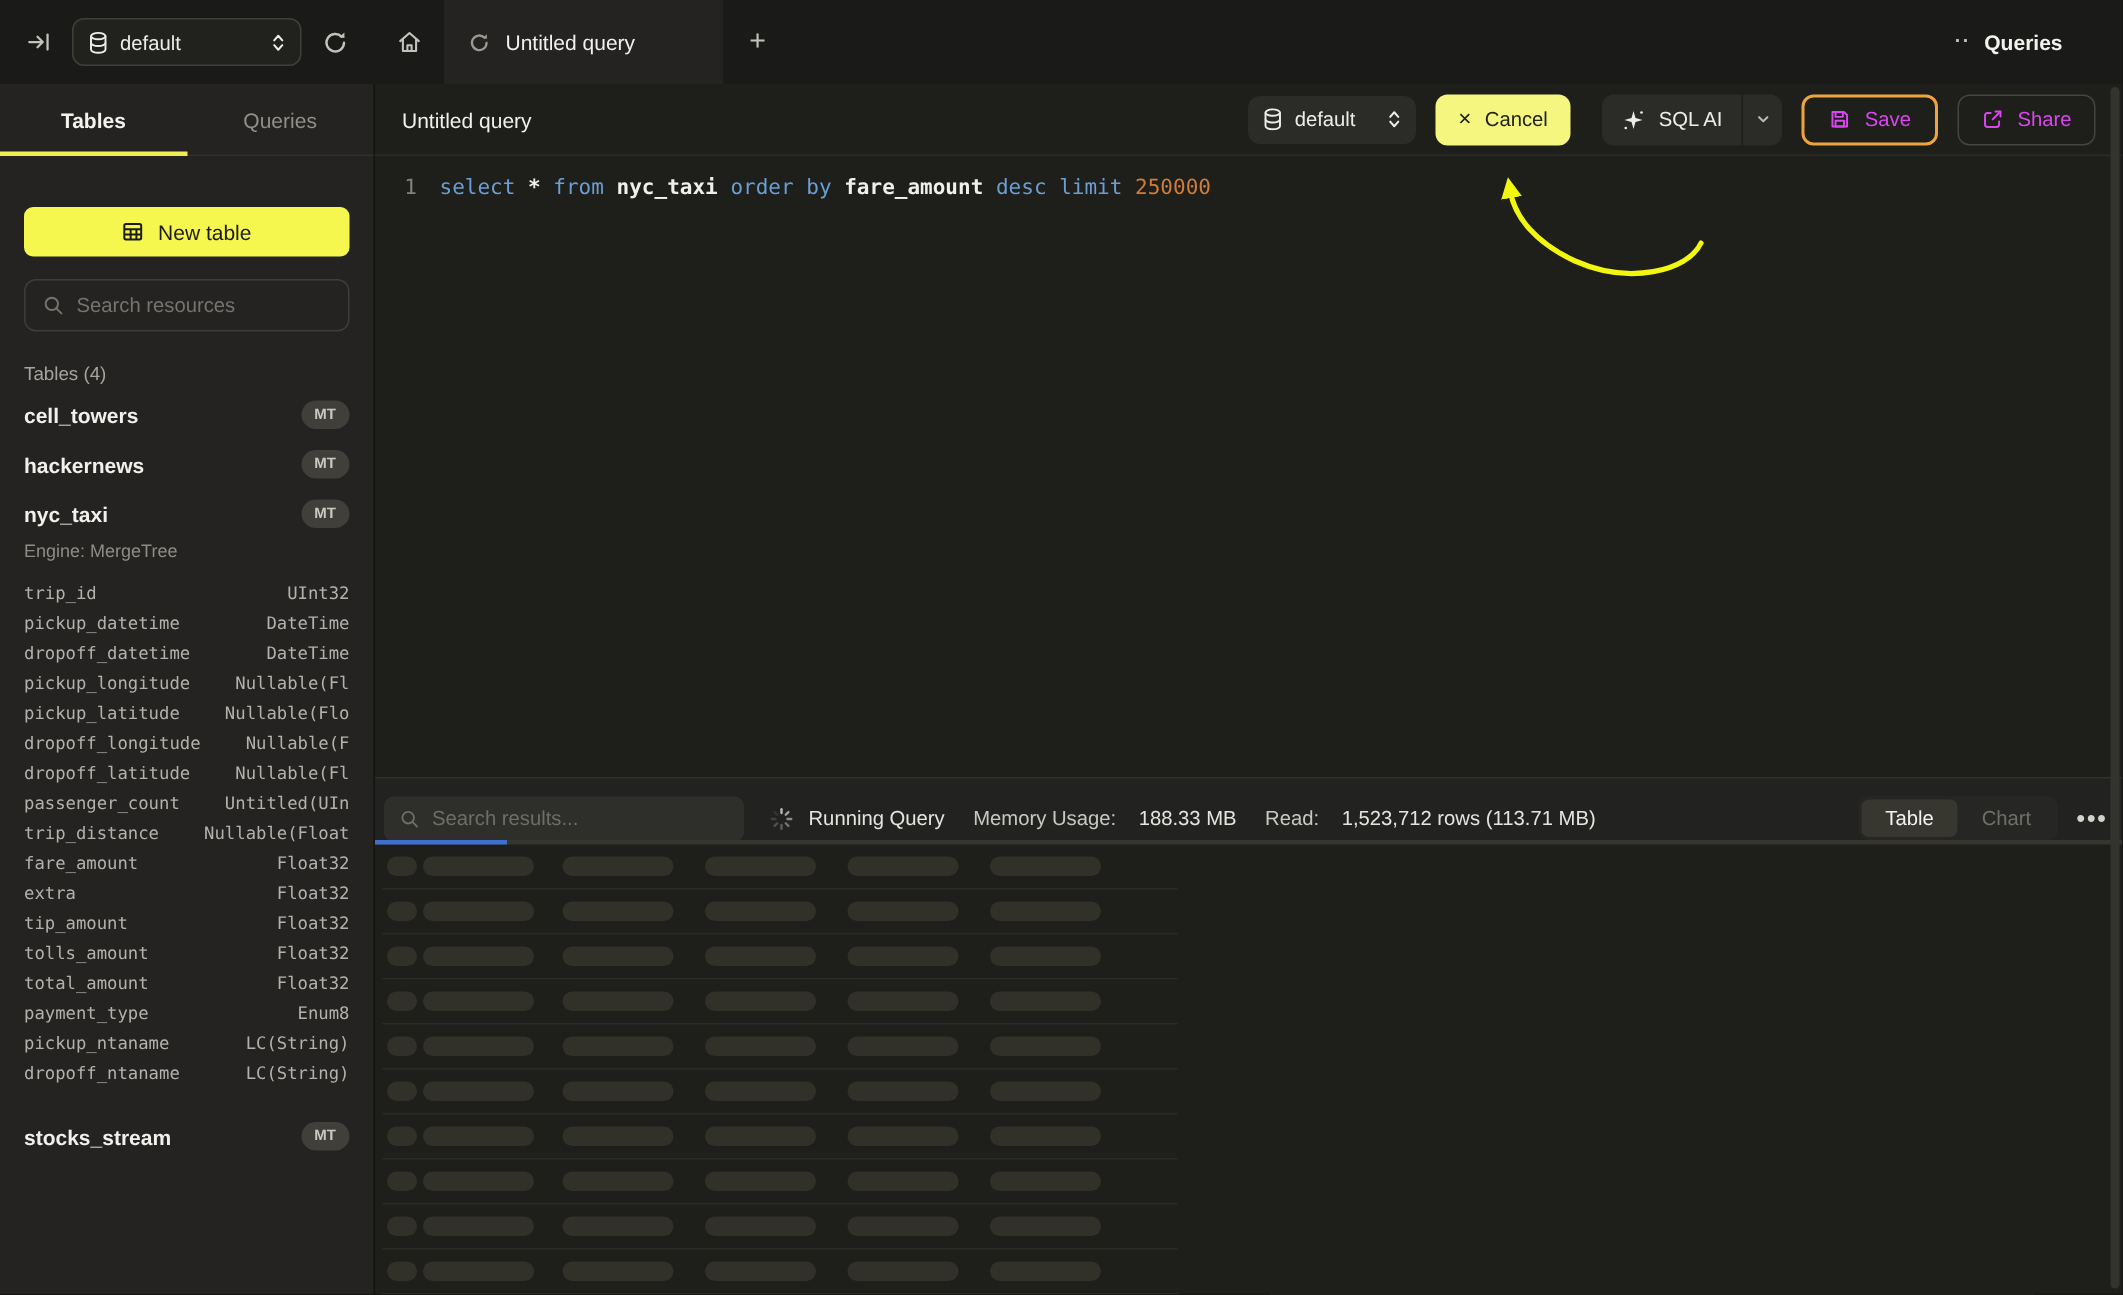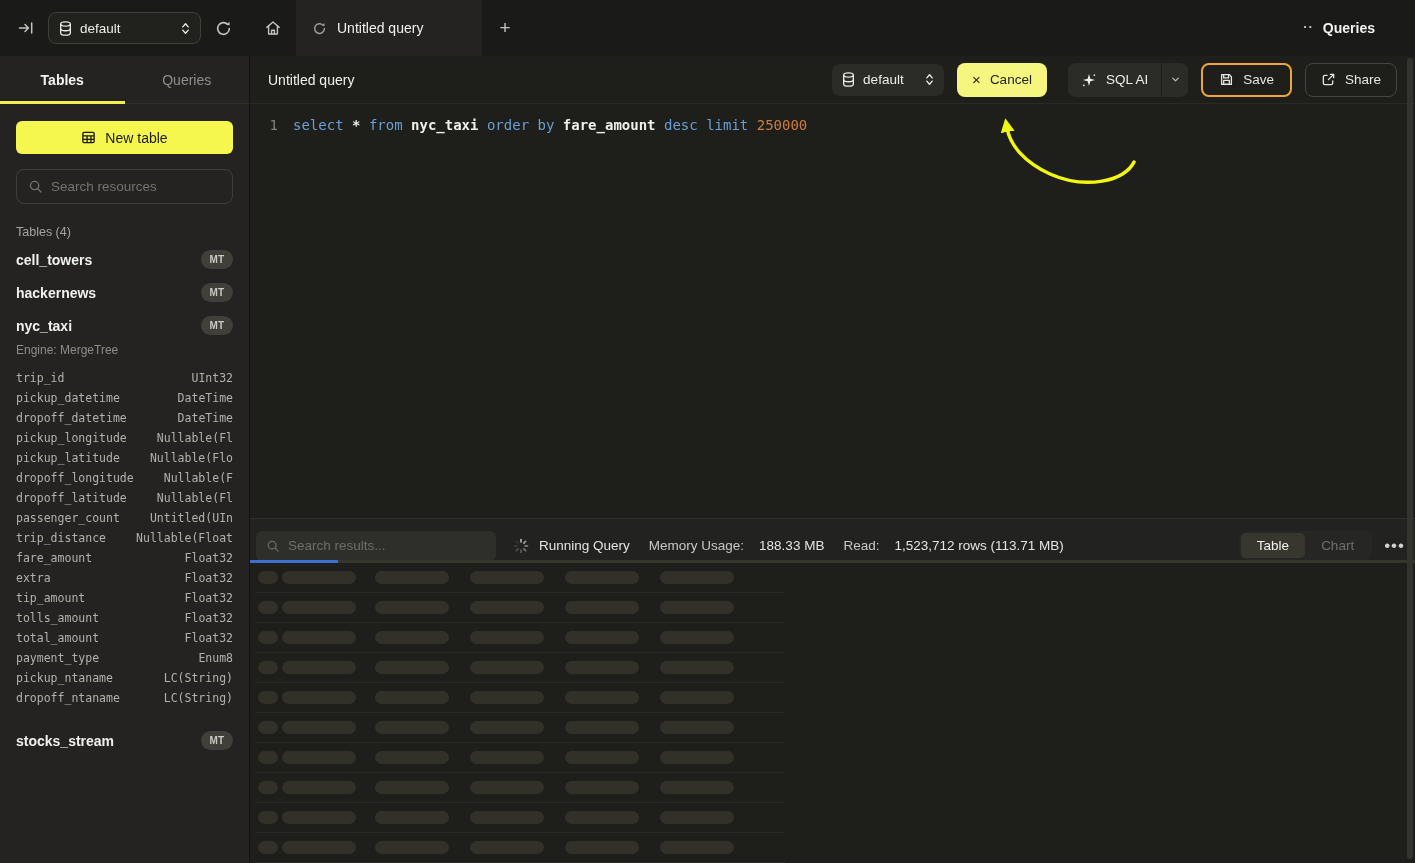--- a/index.html
+++ b/index.html
@@ -26,21 +26,21 @@
   .plus-btn{ width:46px; font-size:19px; color:#c3c3bd; background:none; border:none; cursor:pointer; }
   .queries-top{ margin-left:auto; display:flex; align-items:center; gap:9px;
                 padding-right:40px; font-weight:600; font-size:14px; cursor:pointer; color:#f2f2ef; }
   .dots-icon{ color:#c9c9c4; font-size:13px; letter-spacing:1px; line-height:1; transform:translateY(-2px); }
 
   
   .cols{ display:flex; height:807px; }
 
   
   .sidebar{ width:250px; flex:none; background:#242321; display:flex;
-            flex-direction:column; border-right:1px solid #131311; }
+            flex-direction:column; border-right:1px solid #131311;gap:17px; }
   .side-tabs{ display:flex; height:48px; border-bottom:1px solid #31312c; flex:none; }
   .side-tab{ flex:1; display:flex; align-items:center; justify-content:center;
              font-size:14px; color:#8f8f89; position:relative; cursor:pointer; }
   .side-tab.active{ color:#f2f2ef; font-weight:600; }
   .side-tab.active::after{ content:""; position:absolute; left:0; right:0; bottom:-1px;
              height:3px; background:var(--accent-yellow-underline,#f1ef4f); }
   .side-content{ padding:17px 16px; overflow:hidden; }
   .new-table-btn{ width:100%; height:33px; border:none; border-radius:6px;
              background:var(--accent-yellow,#f5f64e); color:#1b1b18; font-size:14px;
              display:flex; align-items:center; justify-content:center; gap:9px;
@@ -62,21 +62,21 @@
              font-family:"DejaVu Sans Mono", monospace; font-size:11.5px; color:#b2b2ac; }
 
   
   .main{ flex:1; display:flex; flex-direction:column; background:#1e1e1b; position:relative; }
   .query-header{ height:48px; flex:none; display:flex; align-items:center;
              padding:0 18px 0 18px; border-bottom:1px solid #2b2b26; }
   .qh-title{ font-size:14px; color:#f0f0ed; }
   .qh-actions{ margin-left:auto; display:flex; align-items:center; gap:13px; }
   .btn{ height:34px; border-radius:8px; display:flex; align-items:center; gap:9px;
         padding:0 15px; font-size:13.5px; font-family:inherit; background:#2b2b27;
-        color:#e5e5e5; border:none; cursor:pointer; }
+        color:#d946ef; border:none; cursor:pointer; }
   .btn.cancel{ background:var(--accent-yellow-pale,#f5f680); color:#23231e; margin-right:8px; }
   .btn.cancel .x{ font-size:15px; line-height:1; }
   .btn.save{ background:transparent; border:2px solid var(--save-border,#eda43c); padding:0 16px; }
   .btn.share{ background:transparent; border:1px solid #45453f; }
   .sqlai{ display:flex; align-items:stretch; height:34px; border-radius:8px;
           overflow:hidden; background:#2b2b27; cursor:pointer; }
   .sqlai-main{ display:flex; align-items:center; gap:9px; padding:0 13px; font-size:13.5px; }
   .sqlai-chev{ width:27px; display:flex; align-items:center; justify-content:center;
           border-left:1px solid #1d1d1a; color:#b9b9b3; }
 

